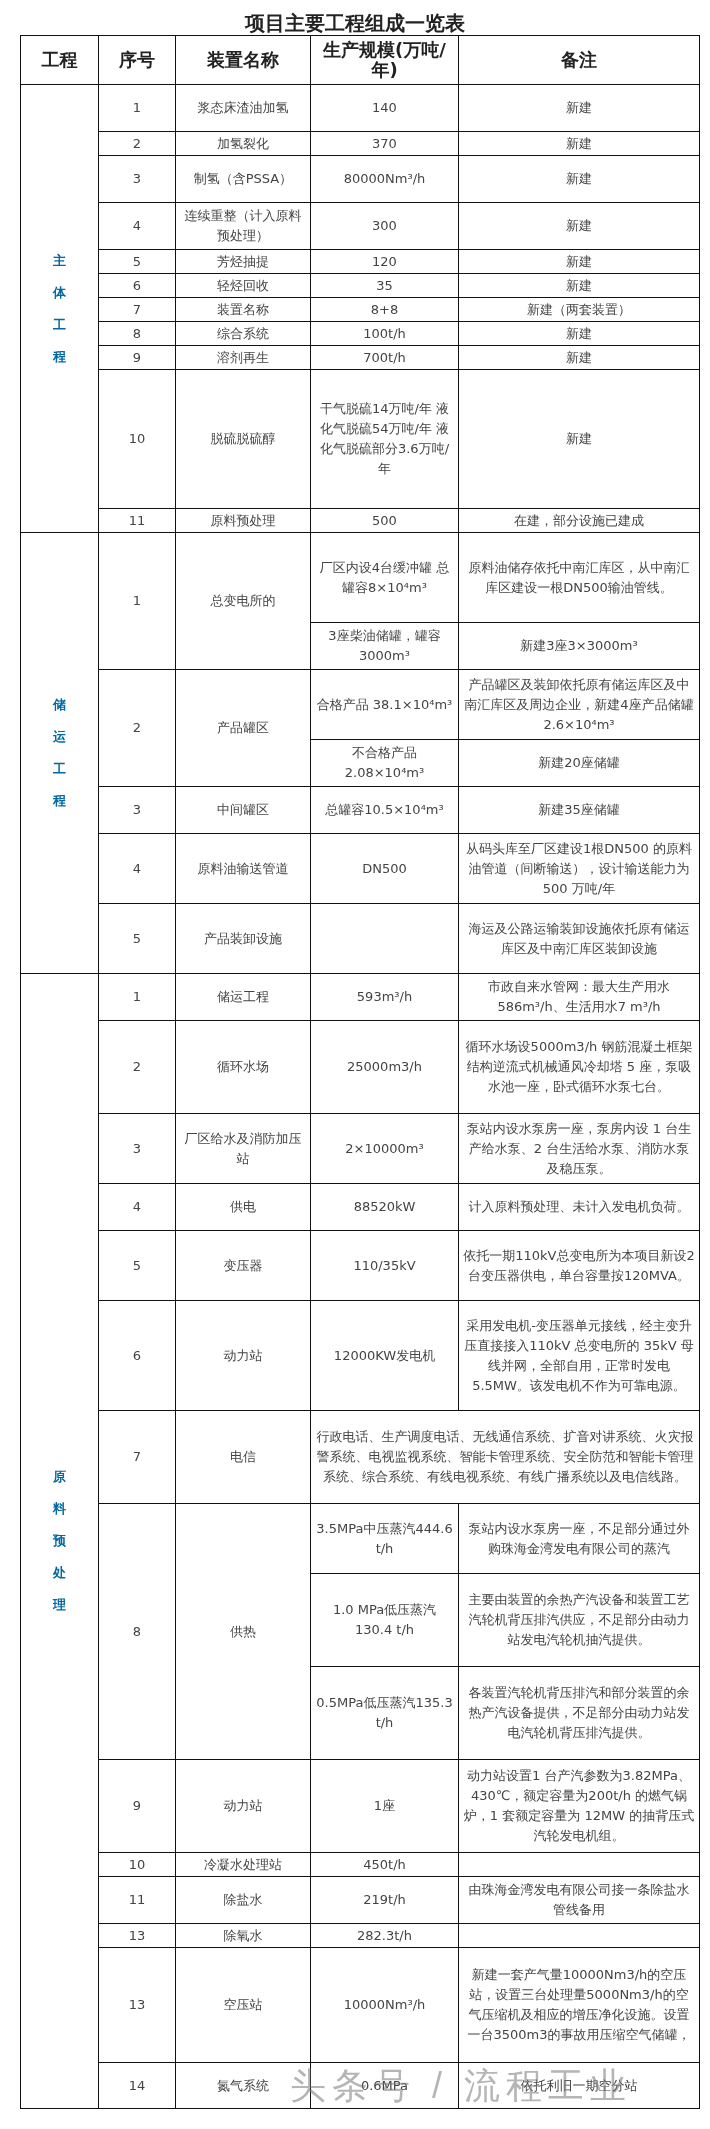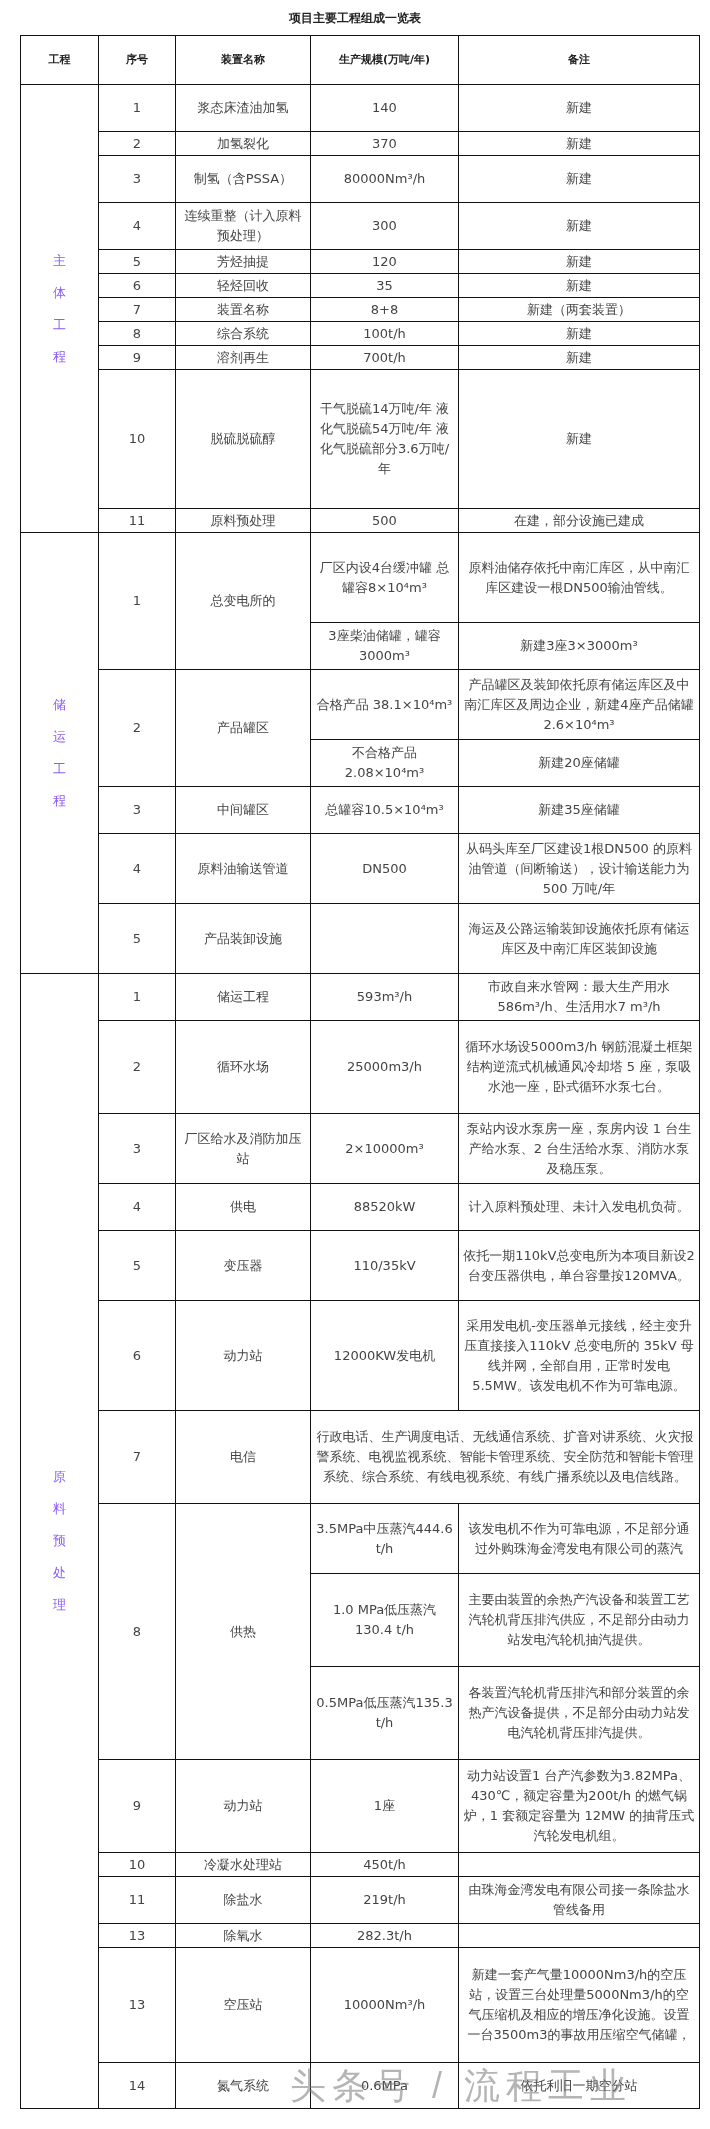--- a/index.html
+++ b/index.html
@@ -1,22 +1,22 @@
 <!DOCTYPE html>
 <html><head>
 <meta charset="utf-8">
 <style>
   html,body{margin:0;padding:0;background:#fff;}
   body{width:710px;height:2129px;position:relative;overflow:hidden;font-family:"DejaVu Sans",sans-serif;color:#333;}
-  .title{position:absolute;top:10px;left:0;width:710px;text-align:center;font-size:12px;font-weight:bold;color:#222;}
+  .title{position:absolute;top:10px;left:0;width:710px;text-align:center;font-size:20px;font-weight:bold;color:#222;}
   table{position:absolute;top:35px;left:20px;border-collapse:collapse;width:679px;table-layout:fixed;}
   td,th{border:1.5px solid #111;font-size:13px;line-height:20px;text-align:center;vertical-align:middle;padding:0 4px;font-weight:normal;color:#444;}
-  th{font-weight:bold;color:#222;font-size:11px;}
+  th{font-weight:bold;color:#222;font-size:18px;}
   .c1{width:78px}.c2{width:77px}.c3{width:135px}.c4{width:148px}.c5{width:241px}
-  .sect{color:#8b5cf6;}
+  .sect{color:#0369a1;font-weight:bold;}
   .sect span{display:block;width:14px;margin:0 auto;line-height:32px;}
   .wm{position:absolute;left:290px;top:2062px;font-size:36px;color:rgba(120,120,120,0.55);letter-spacing:6px;pointer-events:none;font-family:Liberation Sans, sans-serif;text-align:center;}
 </style>
 </head>
 <body>
 
 <div class="title">项目主要工程组成一览表</div>
 
 <table>
   <colgroup>
@@ -188,21 +188,21 @@
   </tr>
   <tr style="height:93px">
     <td>7</td>
     <td>电信</td>
     <td colspan="2">行政电话、生产调度电话、无线通信系统、扩音对讲系统、火灾报警系统、电视监视系统、智能卡管理系统、安全防范和智能卡管理系统、综合系统、有线电视系统、有线广播系统以及电信线路。</td>
   </tr>
   <tr style="height:70px">
     <td rowspan="3">8</td>
     <td rowspan="3">供热</td>
     <td>3.5MPa中压蒸汽444.6 t/h</td>
-    <td>该发电机不作为可靠电源，不足部分通过外购珠海金湾发电有限公司的蒸汽</td>
+    <td>泵站内设水泵房一座，不足部分通过外购珠海金湾发电有限公司的蒸汽</td>
   </tr>
   <tr style="height:93px">
     <td>1.0 MPa低压蒸汽130.4 t/h</td>
     <td>主要由装置的余热产汽设备和装置工艺汽轮机背压排汽供应，不足部分由动力站发电汽轮机抽汽提供。</td>
   </tr>
   <tr style="height:93px">
     <td>0.5MPa低压蒸汽135.3 t/h</td>
     <td>各装置汽轮机背压排汽和部分装置的余热产汽设备提供，不足部分由动力站发电汽轮机背压排汽提供。</td>
   </tr>
   <tr style="height:93px">

